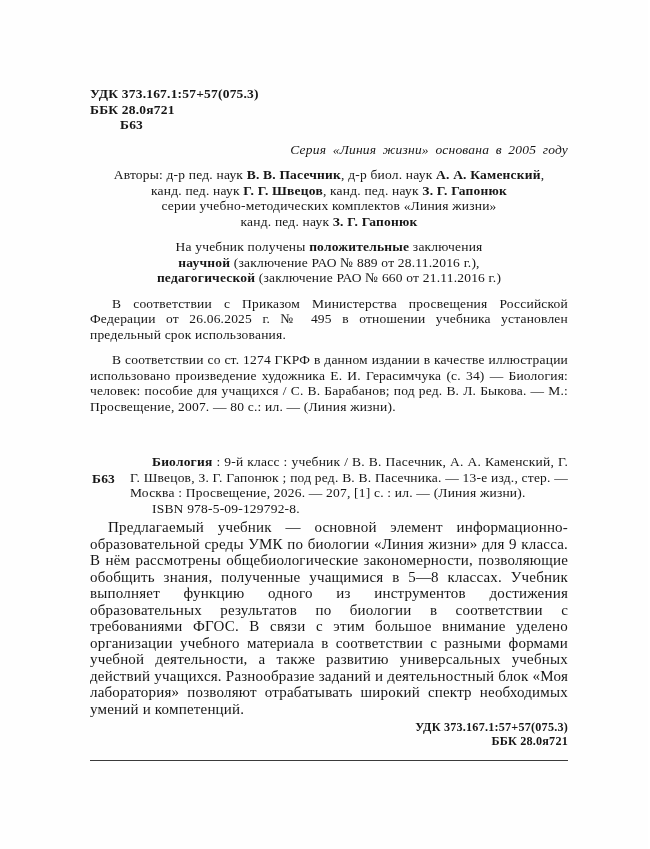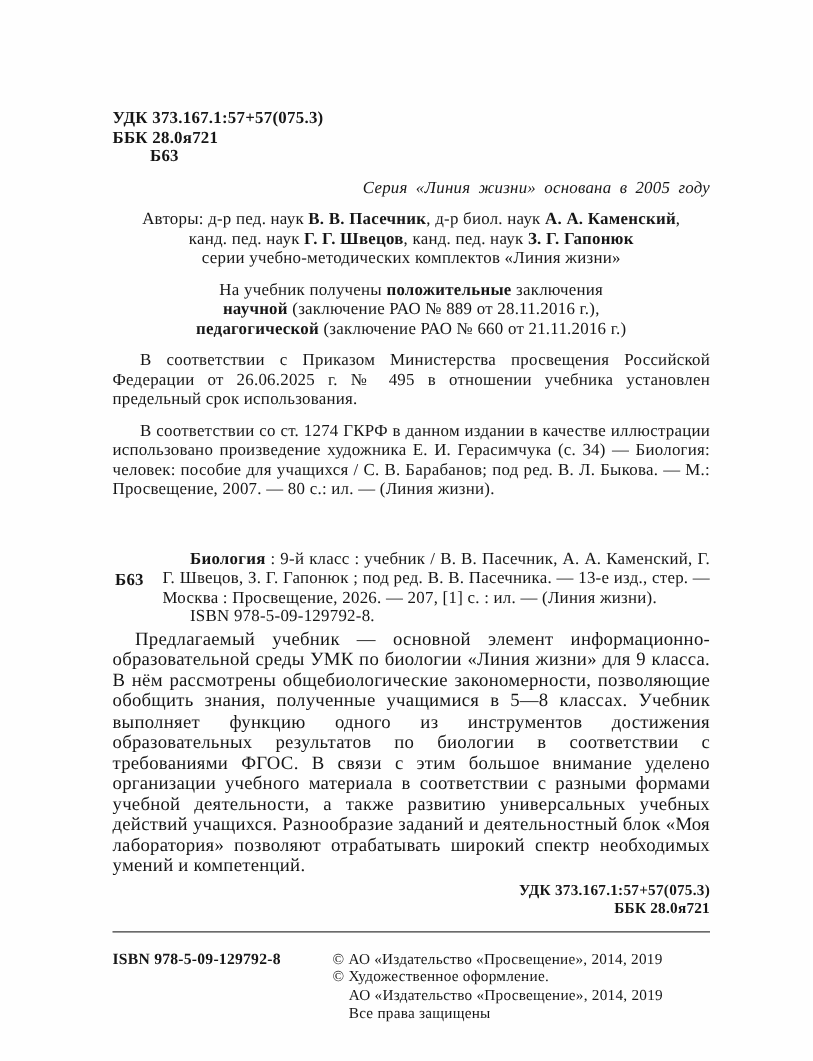--- a/index.html
+++ b/index.html
@@ -39,20 +39,21 @@
     <div class="clsf">ББК 28.0я721</div>
     <div class="clsf b63top">Б63</div>
   </div>
 
   <div class="series">Серия «Линия жизни» основана в 2005 году</div>
 
   <div class="centerblock">
     <div><span>Авторы: д-р пед. наук </span><b>В. В. Пасечник</b><span>, д-р биол. наук </span><b>А. А. Каменский</b><span>,</span></div>
     <div><span>канд. пед. наук </span><b>Г. Г. Швецов</b><span>, канд. пед. наук </span><b>З. Г. Гапонюк</b></div>
     <div>серии учебно-методических комплектов «Линия жизни»</div>
+    <div><span>канд. пед. наук </span><b>З. Г. Гапонюк</b></div>
   </div>
 
   <div class="centerblock expertise">
     <div><span>На учебник получены </span><b>положительные</b><span> заключения</span></div>
     <div><b>научной</b><span> (заключение РАО № 889 от 28.11.2016 г.),</span></div>
     <div><b>педагогической</b><span> (заключение РАО № 660 от 21.11.2016 г.)</span></div>
   </div>
 
   <p class="para">В соответствии с Приказом Министерства просвещения Российской Федерации от 26.06.2025 г. № 495 в отношении учебника установлен предельный срок использования.</p>
 
@@ -66,23 +67,14 @@
 
   <p class="annotation">Предлагаемый учебник — основной элемент информационно-образовательной среды УМК по биологии «Линия жизни» для 9 класса. В нём рассмотрены общебиологические закономерности, позволяющие обобщить знания, полученные учащимися в 5—8 классах. Учебник выполняет функцию одного из инструментов достижения образовательных результатов по биологии в соответствии с требованиями ФГОС. В связи с этим большое внимание уделено организации учебного материала в соответствии с разными формами учебной деятельности, а также развитию универсальных учебных действий учащихся. Разнообразие заданий и деятельностный блок «Моя лаборатория» позволяют отрабатывать широкий спектр необходимых умений и компетенций.</p>
 
   <div class="refs-right">
     <div>УДК 373.167.1:57+57(075.3)</div>
     <div>ББК 28.0я721</div>
   </div>
 
   <div class="rule"></div>
 
-  <div class="footer">
-    <div class="isbn-footer">ISBN 978-5-09-129792-8</div>
-    <div class="copyright">
-      <div>© АО «Издательство «Просвещение», 2014, 2019</div>
-      <div>© Художественное оформление.</div>
-      <div class="ind">АО «Издательство «Просвещение», 2014, 2019</div>
-      <div class="ind">Все права защищены</div>
-    </div>
-  </div>
 
 </div>
 
 </body></html>

